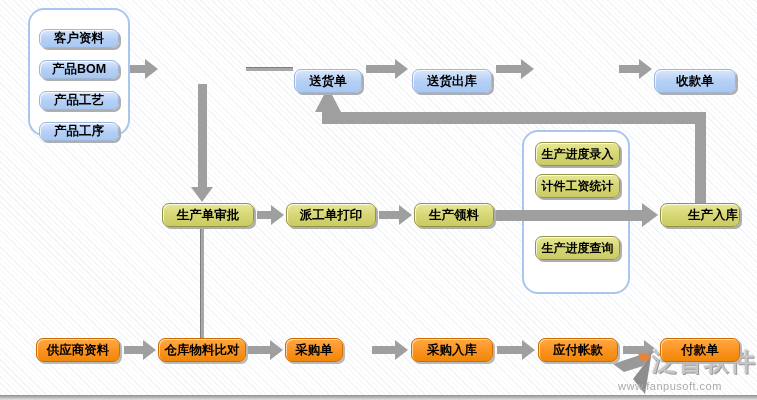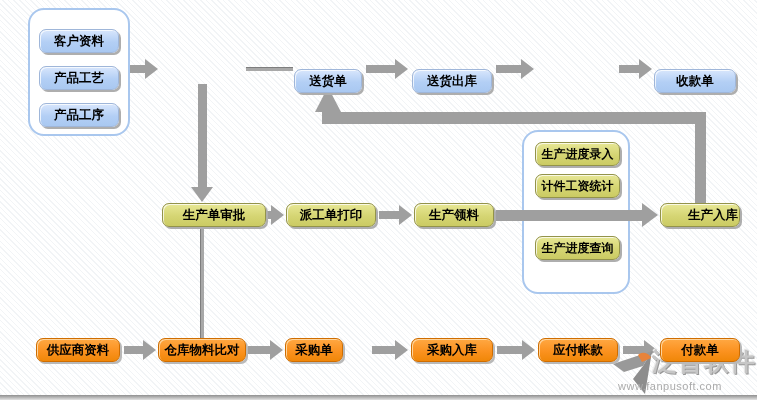--- a/index.html
+++ b/index.html
@@ -44,29 +44,30 @@
   .wm-url{position:absolute;left:6px;top:36px;font-size:11px;font-weight:normal;color:#ababab;letter-spacing:0.5px;white-space:nowrap;}
   .bottom-edge{position:absolute;left:0;top:395px;width:757px;height:5px;background:linear-gradient(180deg,#8f8f8f,#e2e2e2);z-index:2;}
 </style>
 </head>
 <body>
 
 <div class="canvas">
 
   <div class="panel panel-master">
     <div class="node blue">客户资料</div>
+    <div class="node blue">产品BOM</div>
     <div class="node blue">产品工艺</div>
     <div class="node blue">产品工序</div>
   </div>
 
   <div class="node blue" style="left:294px;top:57px;width:68px;">送货单</div>
   <div class="node blue" style="left:412px;top:57px;width:80px;">送货出库</div>
   <div class="node blue" style="left:654px;top:57px;width:82px;">收款单</div>
 
-  <div class="node yellow" style="left:162px;top:203px;width:104px;">生产单审批</div>
+  <div class="node yellow" style="left:162px;top:203px;width:92px;">生产单审批</div>
   <div class="node yellow" style="left:286px;top:203px;width:90px;">派工单打印</div>
   <div class="node yellow" style="left:414px;top:203px;width:80px;">生产领料</div>
   <div class="node yellow" style="left:660px;top:203px;width:80px;padding-left:26px;">生产入库</div>
 
   <div class="panel panel-progress">
     <div class="node yellow" style="top:10px;">生产进度录入</div>
     <div class="node yellow" style="top:42px;">计件工资统计</div>
     <div class="node yellow" style="top:104px;">生产进度查询</div>
   </div>
 

